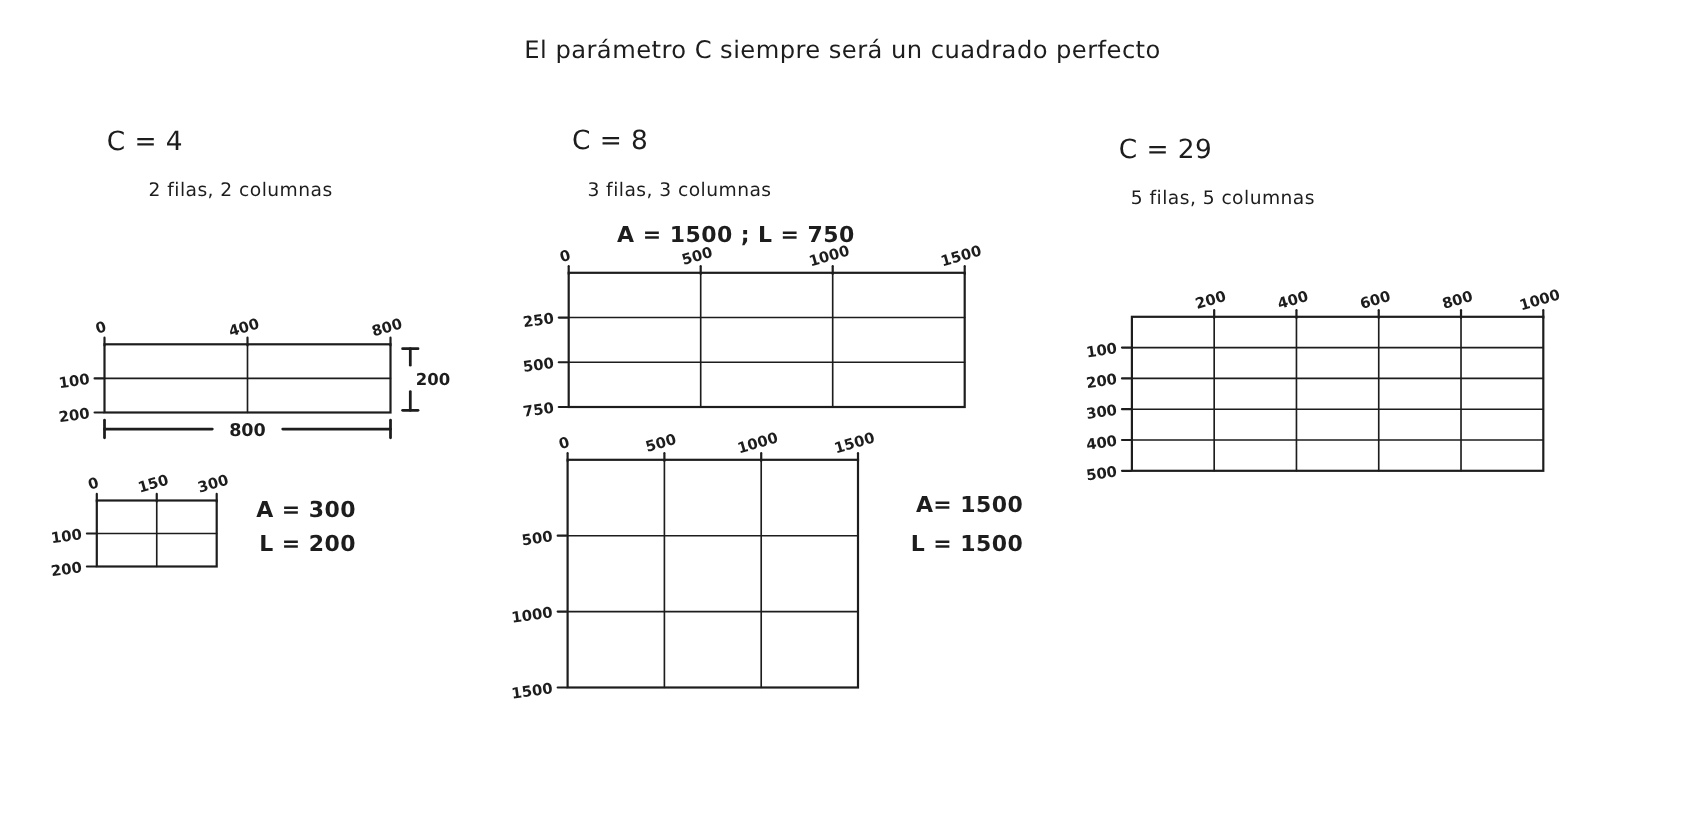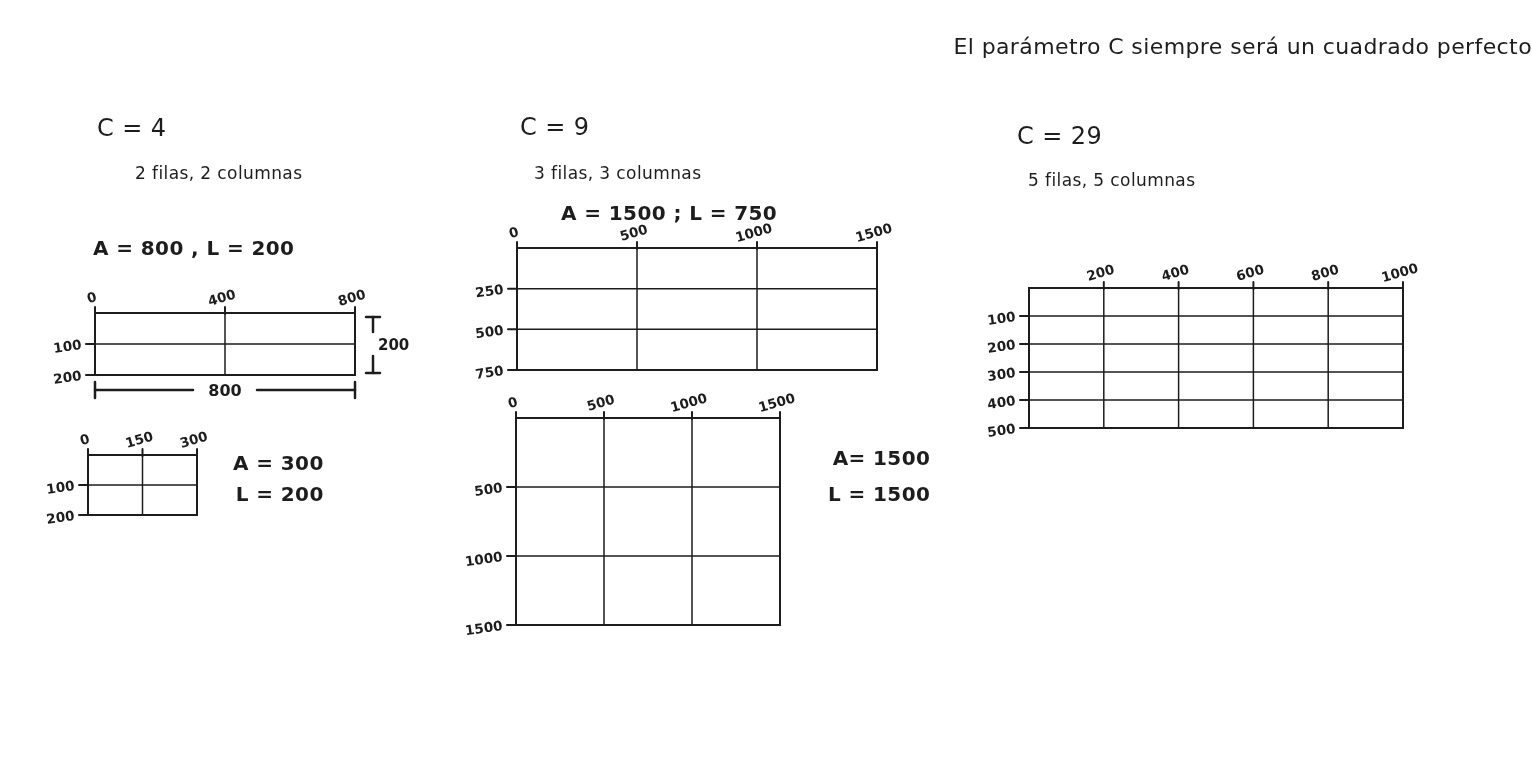--- a/index.html
+++ b/index.html
@@ -4,38 +4,37 @@
 <style>
   html,body{margin:0;padding:0;}
   body{
     width:1532px;height:757px;background:#ffffff;
     font-family:"DejaVu Sans","Liberation Sans",sans-serif;
     color:#1d1d1d;overflow:hidden;
   }
   .board{position:relative;width:1532px;height:757px;background:#ffffff;}
   .abs{position:absolute;text-align:right;}
   .hand{letter-spacing:0.4px;white-space:nowrap;}
-  .title{top:34px;left:0;width:100%;font-size:22px;}
+  .title{top:34px;left:0;width:100%;text-align:center;font-size:22px;}
   .heading{font-size:24px;}
   .sub{font-size:17px;}
   .params{font-size:20px;font-weight:700;}
   .side-note{font-size:20px;font-weight:700;line-height:31px;}
   .footer{font-size:22px;line-height:33px;}
   svg.grid{position:absolute;overflow:visible;}
 </style>
 </head>
 <body>
 
 <div class="board">
 
   <div class="abs hand title">El parámetro C siempre será un cuadrado perfecto</div>
 
   <div class="abs hand heading" style="left:97px;top:114px">C = 4</div>
   <div class="abs hand sub" style="left:135px;top:163px">2 filas, 2 columnas</div>
-  <div class="abs hand params" style="left:93px;top:236px">A = 800 ,   L = 200</div>
 
   <svg class="grid" style="left:50px;top:283px" width="380" height="145">
       <rect x="45" y="30" width="260" height="62" fill="none" stroke="#1d1d1d" stroke-width="2"></rect>
       <line x1="175" y1="30" x2="175" y2="92" stroke="#1d1d1d" stroke-width="1.5" stroke-linecap="round"></line>
       <line x1="45" y1="61" x2="305" y2="61" stroke="#1d1d1d" stroke-width="1.5" stroke-linecap="round"></line>
       <line x1="45" y1="24" x2="45" y2="31" stroke="#1d1d1d" stroke-width="2" stroke-linecap="round"></line>
       <text x="43" y="19" fill="#1d1d1d" text-anchor="middle" font-size="13.5" font-weight="700" font-family="&quot;DejaVu Sans&quot;,&quot;Liberation Sans&quot;,sans-serif" transform="rotate(-16 43 19)">0</text>
       <line x1="175" y1="24" x2="175" y2="31" stroke="#1d1d1d" stroke-width="2" stroke-linecap="round"></line>
       <text x="173" y="19" fill="#1d1d1d" text-anchor="middle" font-size="13.5" font-weight="700" font-family="&quot;DejaVu Sans&quot;,&quot;Liberation Sans&quot;,sans-serif" transform="rotate(-16 173 19)">400</text>
       <line x1="305" y1="24" x2="305" y2="31" stroke="#1d1d1d" stroke-width="2" stroke-linecap="round"></line>
@@ -70,21 +69,21 @@
       <text x="32" y="65" fill="#1d1d1d" text-anchor="end" font-size="13.5" font-weight="700" font-family="&quot;DejaVu Sans&quot;,&quot;Liberation Sans&quot;,sans-serif" transform="rotate(-8 32 65)">100</text>
       <line x1="36" y1="90" x2="44" y2="90" stroke="#1d1d1d" stroke-width="2" stroke-linecap="round"></line>
       <text x="32" y="95" fill="#1d1d1d" text-anchor="end" font-size="13.5" font-weight="700" font-family="&quot;DejaVu Sans&quot;,&quot;Liberation Sans&quot;,sans-serif" transform="rotate(-8 32 95)">200</text>
     </svg>
 
   <div class="abs hand side-note" style="left:233px;top:448px">
     <div>A = 300</div>
     <div>L = 200</div>
   </div>
 
-  <div class="abs hand heading" style="left:520px;top:113px">C = 9</div>
+  <div class="abs hand heading" style="left:520px;top:113px">C = 8</div>
   <div class="abs hand sub" style="left:534px;top:163px">3 filas, 3 columnas</div>
   <div class="abs hand params" style="left:561px;top:201px">A = 1500 ;   L = 750</div>
 
   <svg class="grid" style="left:472px;top:218px" width="450" height="172">
       <rect x="45" y="30" width="360" height="122" fill="none" stroke="#1d1d1d" stroke-width="2"></rect>
       <line x1="165" y1="30" x2="165" y2="152" stroke="#1d1d1d" stroke-width="1.5" stroke-linecap="round"></line>
       <line x1="285" y1="30" x2="285" y2="152" stroke="#1d1d1d" stroke-width="1.5" stroke-linecap="round"></line>
       <line x1="45" y1="70.66666666666666" x2="405" y2="70.66666666666666" stroke="#1d1d1d" stroke-width="1.5" stroke-linecap="round"></line>
       <line x1="45" y1="111.33333333333333" x2="405" y2="111.33333333333333" stroke="#1d1d1d" stroke-width="1.5" stroke-linecap="round"></line>
       <line x1="45" y1="24" x2="45" y2="31" stroke="#1d1d1d" stroke-width="2" stroke-linecap="round"></line>

